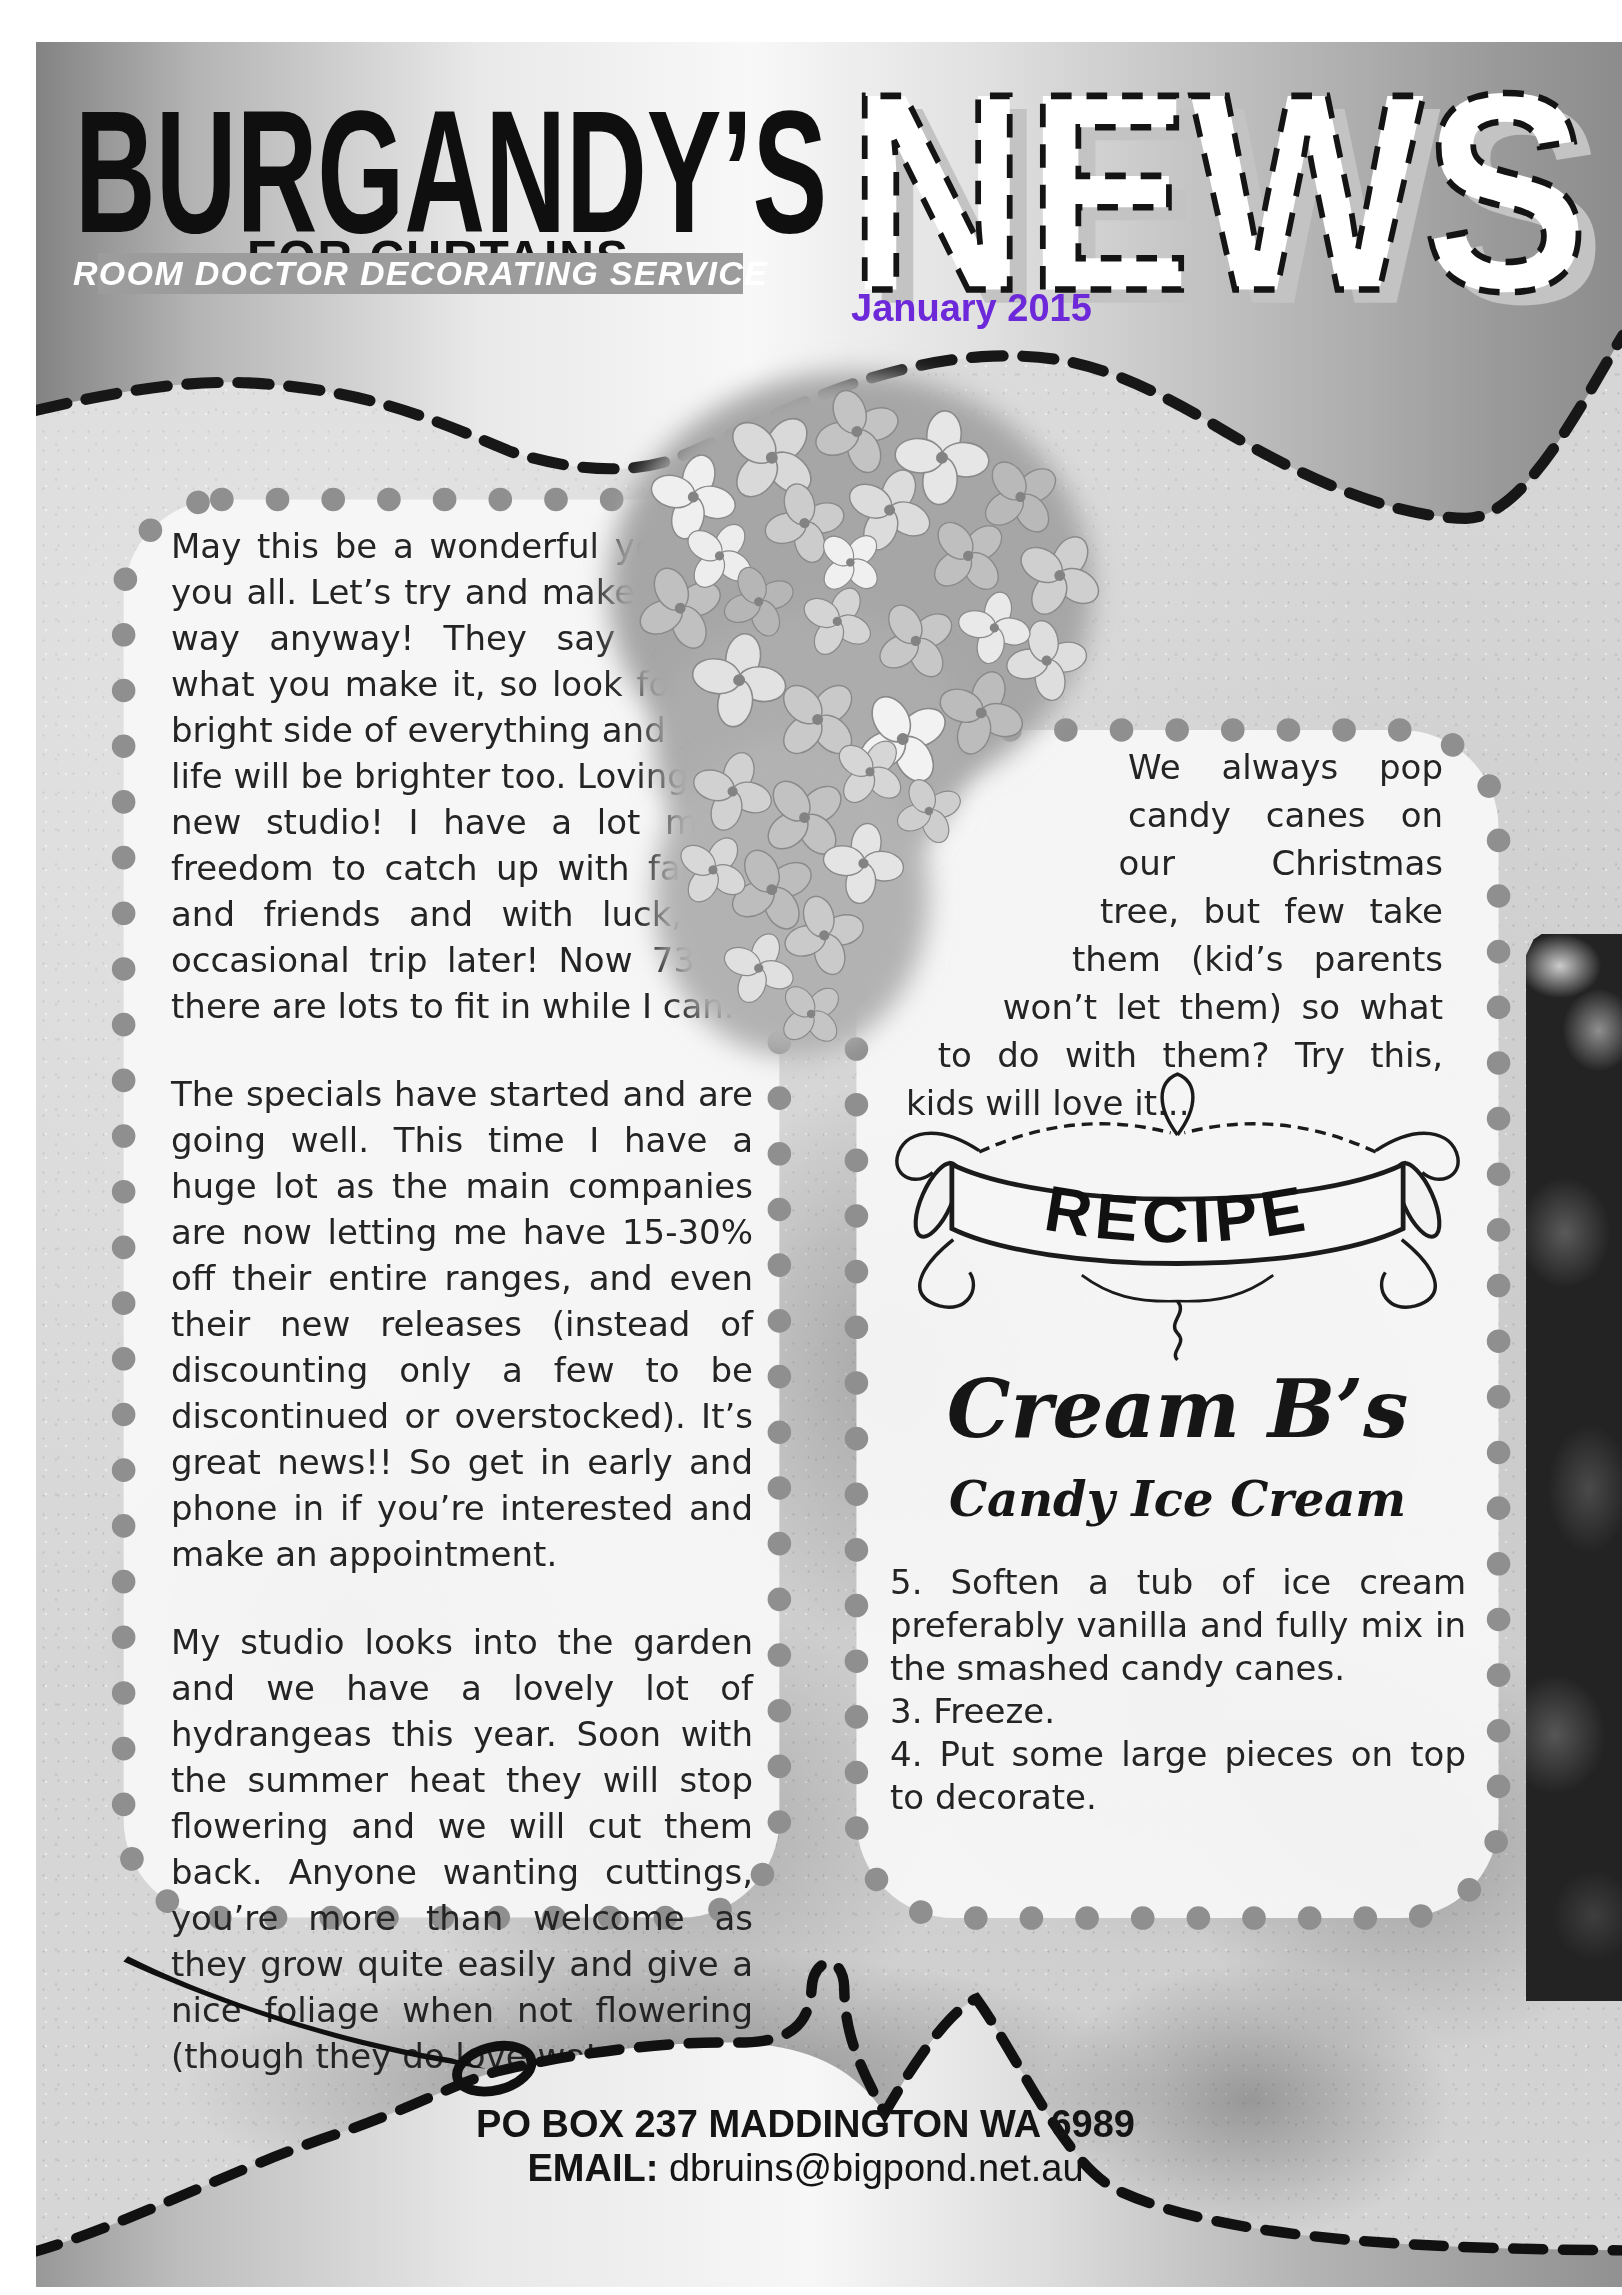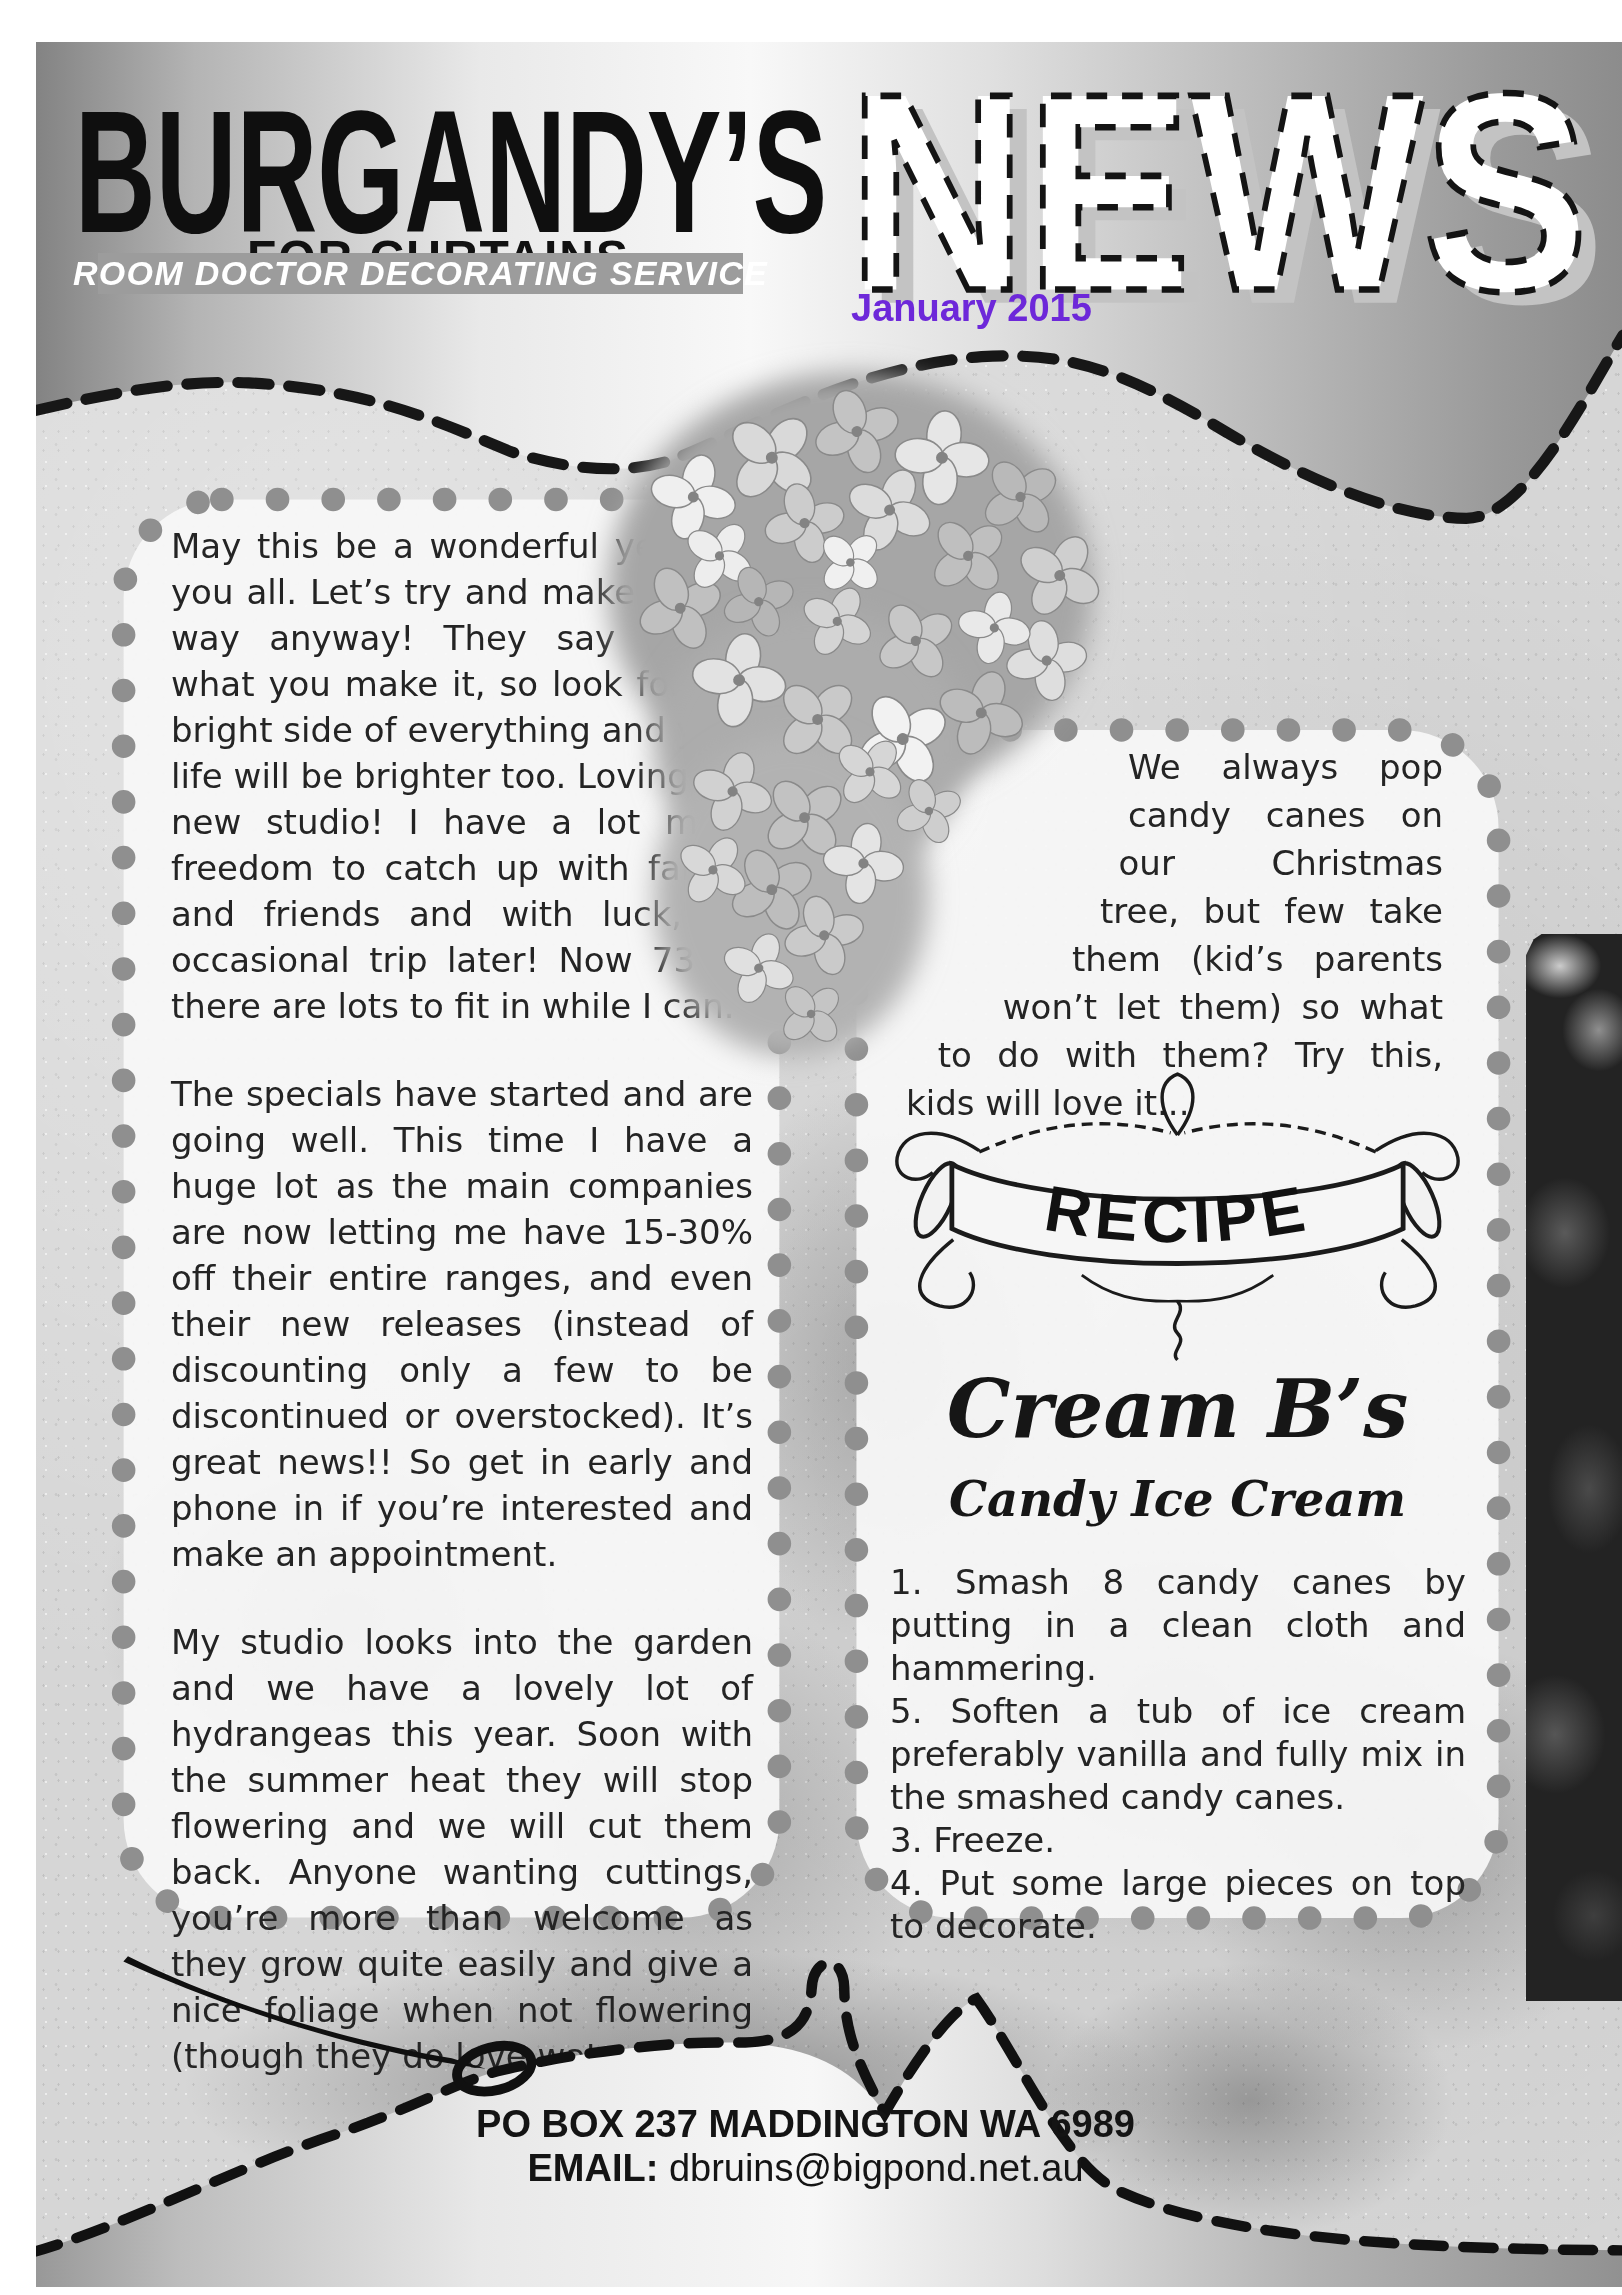--- a/index.html
+++ b/index.html
@@ -201,21 +201,20 @@
       <textPath href="#ribbonPath" startOffset="50%" text-anchor="middle">RECIPE</textPath>
     </text>
   </svg>
 
   <div class="recipe-title">
     <div class="t1">Cream B’s</div>
     <div class="t2">Candy Ice Cream</div>
   </div>
 
   <div class="steps">
-    <p>1. Smash 8 candy canes by putting in a clean cloth and hammering.</p>
     <p>5. Soften a tub of ice cream preferably vanilla and fully mix in the smashed candy canes.</p>
     <p>3. Freeze.</p>
     <p>4. Put some large pieces on top to decorate.</p>
   </div>
 
   <div class="dark-strip"></div>
 
   <svg style="left:0;top:1930px;" width="1623" height="365" viewBox="0 0 2480 558">
     <defs>
       <linearGradient id="silverFoot" x1="0" y1="0" x2="1" y2="0">

